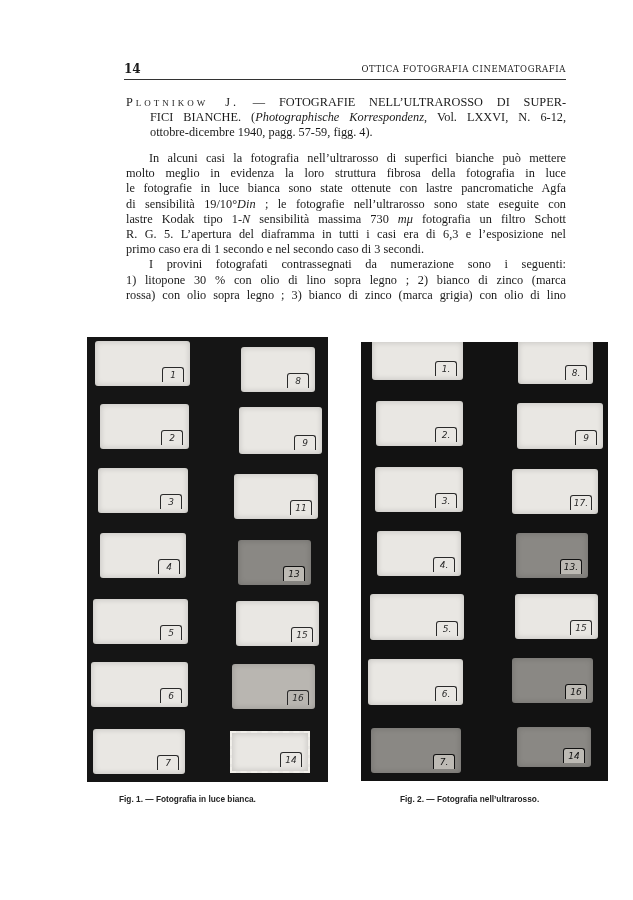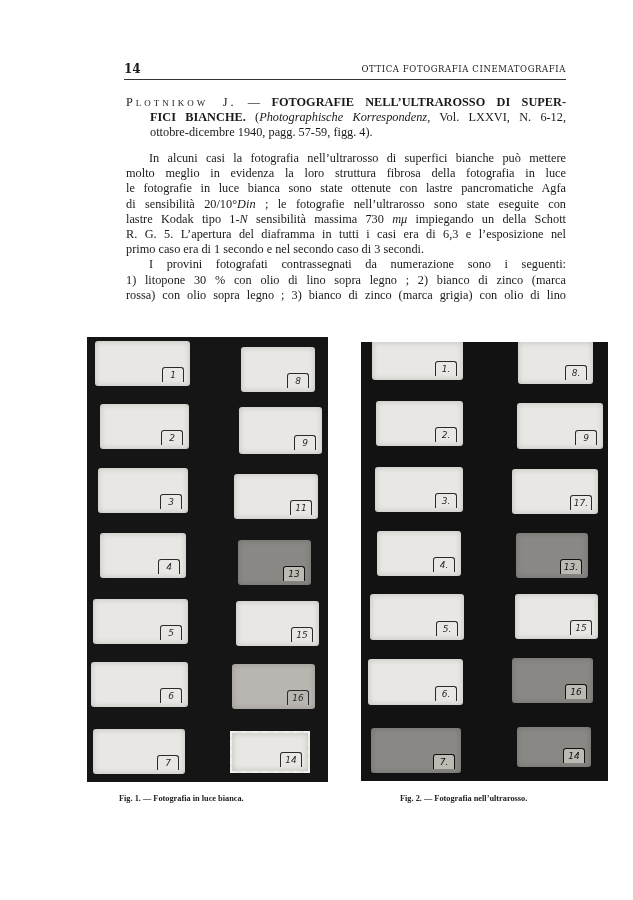--- a/index.html
+++ b/index.html
@@ -8,40 +8,40 @@
   .header { position:absolute; left:124px; top:62px; width:442px; height:16px; }
   .page-num { position:absolute; left:0; top:0; font-weight:bold; font-size:12px; }
   .running-title { position:absolute; left:0; right:0; top:2px; text-align:right; font-size:8.5px; letter-spacing:0.6px; }
   .rule { position:absolute; left:124px; top:79px; width:442px; height:1px; background:#333; }
   .text { font-family:"Liberation Serif","DejaVu Serif",serif; font-size:12.3px; line-height:15.2px; text-align:justify; }
   .ref { position:absolute; left:126px; top:95px; width:440px; }
   .ref .line { display:block; text-align:justify; text-align-last:justify; white-space:nowrap; }
   .ref .indent { padding-left:24px; }
   .ref .last { text-align-last:left; }
   .author { font-variant:small-caps; letter-spacing:3px; }
-  .b { font-weight:bold; }
+  .b { font-weight:normal; }
   .i { font-style:italic; }
   .body1 { position:absolute; left:126px; top:151px; width:440px; }
   .body1 .line { display:block; text-align:justify; text-align-last:justify; white-space:nowrap; }
   .body1 .first { padding-left:23px;font-family:Liberation Serif, serif; }
   .body1 .end { text-align-last:left; }
   .figure { position:absolute; background:#151515; overflow:hidden; }
   .fig1 { left:87px; top:337px; width:241px; height:445px; }
   .fig2 { left:361px; top:342px; width:247px; height:439px; background:#121212; }
   .sample { position:absolute; background:#e9e7e3; border-radius:3px;
             box-shadow: inset 0 0 6px rgba(0,0,0,0.18); }
   .sample.dark { background:#8a8884; }
   .sample.mid { background:#b9b6b1; }
   .sample.pinked { border:2px dashed #f1efea; border-radius:0; }
   .tag { position:absolute; right:6px; bottom:4px; min-width:16px; height:14px; padding:0 2px;
          border:1.5px solid #2a2a2a; border-bottom:none; border-radius:3px 3px 0 0;
          font-family:"DejaVu Sans",sans-serif; font-style:italic; font-size:9px; line-height:14px;
          text-align:center; color:#2a2a2a; }
   .sample.dark .tag { color:#111; border-color:#111; background:#bdbab4; }
-  .caption { position:absolute; font-family:Liberation Serif, serif; font-size:8.3px; font-weight:bold; color:#222; }
+  .caption { position:absolute; font-family:Liberation Sans, sans-serif; font-size:8.3px; font-weight:bold; color:#222; }
   .cap1 { left:119px; top:794px; }
   .cap2 { left:400px; top:794px; }
 </style>
 </head>
 <body>
 
 <div class="header">
   <span class="page-num">14</span>
   <div class="running-title">OTTICA FOTOGRAFIA CINEMATOGRAFIA</div>
 </div>
@@ -54,22 +54,22 @@
   <span class="line indent">
     <span class="b">FICI BIANCHE.</span><span> (</span><span class="i">Photographische Korrespondenz</span><span>, Vol. LXXVI, N. 6-12,</span>
   </span>
   <span class="line indent last">ottobre-dicembre 1940, pagg. 57-59, figg. 4).</span>
 </div>
 
 <div class="body1 text">
   <span class="line first">In alcuni casi la fotografia nell’ultrarosso di superfici bianche può mettere</span>
   <span class="line">molto meglio in evidenza la loro struttura fibrosa della fotografia in luce</span>
   <span class="line">le fotografie in luce bianca sono state ottenute con lastre pancromatiche Agfa</span>
-  <span class="line"><span>di sensibilità 20/10°</span><span class="i">Din</span><span> ; le fotografie nell’ultrarosso sono state eseguite con</span></span>
-  <span class="line"><span>lastre Kodak tipo 1-</span><span class="i">N</span><span> sensibilità massima 730 </span><span class="i">mμ</span><span> impiegando un della Schott</span></span>
+  <span class="line"><span>di sensibilità 19/10°</span><span class="i">Din</span><span> ; le fotografie nell’ultrarosso sono state eseguite con</span></span>
+  <span class="line"><span>lastre Kodak tipo 1-</span><span class="i">N</span><span> sensibilità massima 730 </span><span class="i">mμ</span><span> fotografia un filtro Schott</span></span>
   <span class="line">R. G. 5. L’apertura del diaframma in tutti i casi era di 6,3 e l’esposizione nel</span>
   <span class="line end">primo caso era di 1 secondo e nel secondo caso di 3 secondi.</span>
   <span class="line first">I provini fotografati contrassegnati da numerazione sono i seguenti:</span>
   <span class="line">1) litopone 30 % con olio di lino sopra legno ; 2) bianco di zinco (marca</span>
   <span class="line">rossa) con olio sopra legno ; 3) bianco di zinco (marca grigia) con olio di lino</span>
 </div>
 
 <div class="figure fig1">
   <div class="sample" style="left:8px;top:4px;width:95px;height:45px;">
       <span class="tag">1</span>

